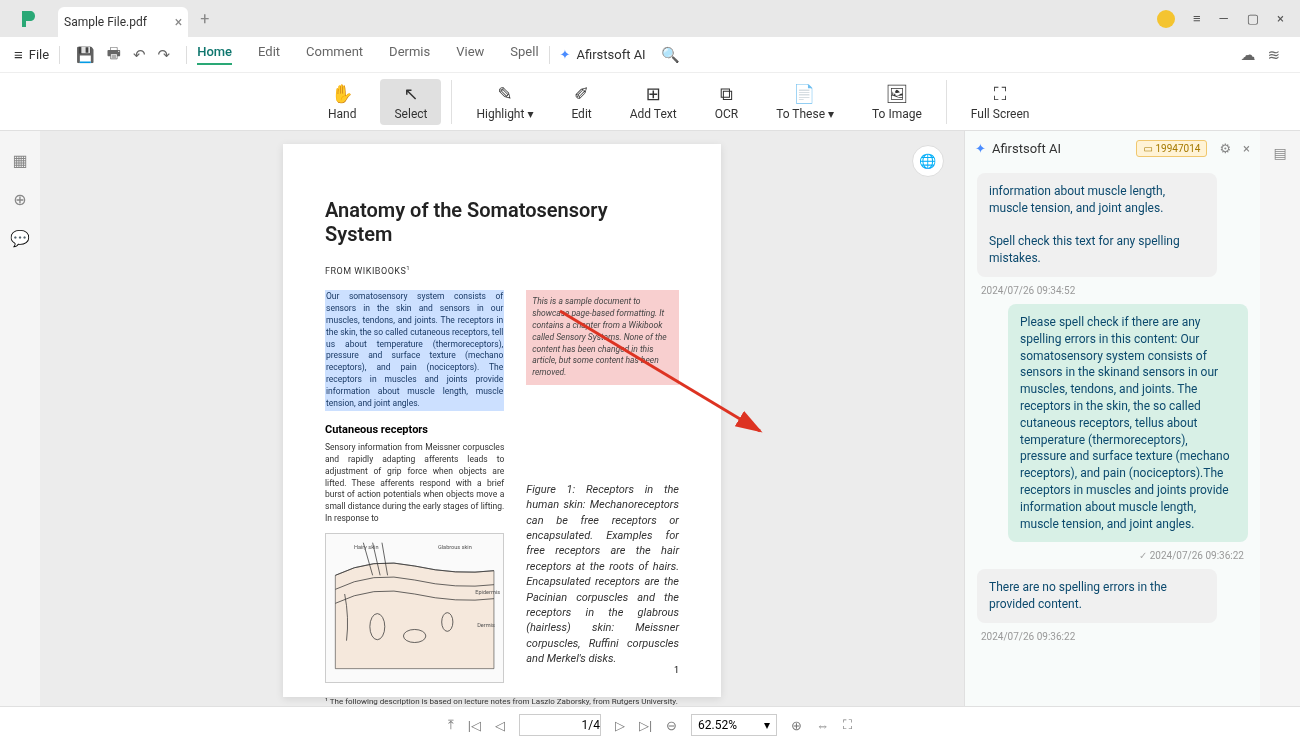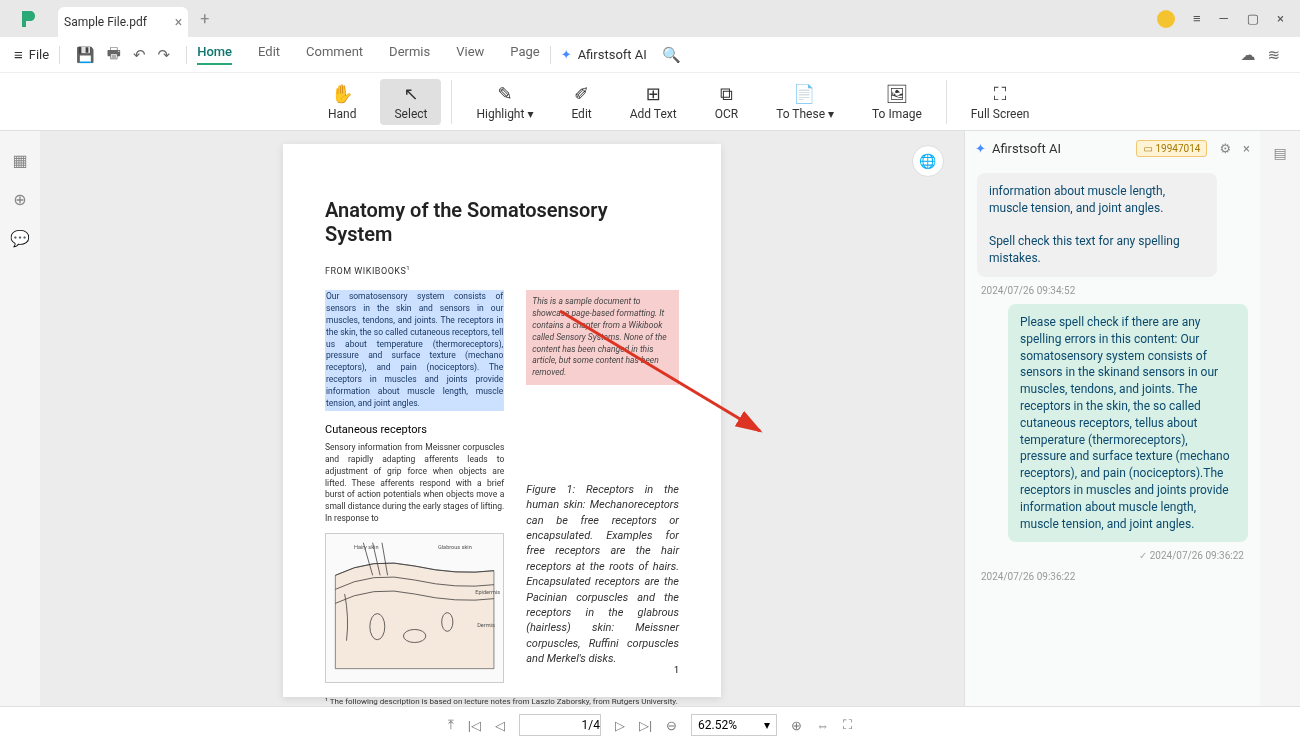--- a/index.html
+++ b/index.html
@@ -34,21 +34,21 @@
 .doc-area{flex:1;background:#ececec;display:flex;justify-content:center;padding-top:13px;position:relative;overflow:hidden}
 .page{width:438px;height:553px;background:#fff;box-shadow:0 2px 8px rgba(0,0,0,0.1);padding:54px 42px 20px;position:relative;font-size:10px}
 .page h1{font-size:20px;font-weight:600;margin-bottom:18px;color:#222}
 .from-line{font-size:9px;letter-spacing:0.5px;margin-bottom:14px;color:#333}
 .from-line sup{font-size:6px}
 .two-col{display:flex;gap:22px}
 .col-l{width:54%}
 .col-r{width:46%}
 .hl-blue{background:#cce0ff;font-size:8.5px;line-height:1.4;text-align:justify;color:#1a3a66;padding:1px}
 .hl-pink{background:#f8cfcf;font-size:8.5px;line-height:1.4;padding:6px;font-style:italic;color:#444}
-.sub-h{font-size:11px;font-weight:400;margin:12px 0 6px}
+.sub-h{font-size:11px;font-weight:700;margin:12px 0 6px}
 .body-txt{font-size:8.5px;line-height:1.4;text-align:justify;color:#333}
 .fig-box{width:52%;height:140px;border:1px solid #ccc;background:#fafafa;position:relative}
 .fig-cap{width:48%;font-size:11px;line-height:1.4;font-style:italic;text-align:justify;color:#333}
 .footnote{font-size:8px;margin-top:14px;color:#333}
 .pagenum{position:absolute;bottom:22px;right:42px;font-size:9px}
 .float-btn{position:absolute;top:14px;right:20px;width:32px;height:32px;border-radius:50%;background:#fff;border:1px solid #ddd;display:flex;align-items:center;justify-content:center;font-size:14px;color:#4a8cff;cursor:pointer}
 .arrow{position:absolute;pointer-events:none}
 .ai-panel{width:296px;background:#f8fbfa;display:flex;flex-direction:column;border-left:1px solid #e0e0e0}
 .ai-head{height:34px;display:flex;align-items:center;padding:0 10px;gap:6px;font-size:13px;color:#333}
 .ai-head .sp{color:#4a8cff}
@@ -106,21 +106,21 @@
   <span class="mb-ico">🖶</span>
   <span class="mb-ico">↶</span>
   <span class="mb-ico">↷</span>
   <div class="mb-sep"></div>
   <div class="menu-tabs">
     <span class="active">Home</span>
     <span>Edit</span>
     <span>Comment</span>
     <span>Dermis</span>
     <span>View</span>
-    <span>Page</span>
+    <span>Spell</span>
   </div>
   <div class="mb-sep"></div>
   <div class="ai-brand">
       <span class="ai-sparkle">✦</span>
       <span>Afirstsoft AI</span>
     </div>
   <span class="mb-ico">🔍</span>
   <span style="flex:1"></span>
   <span class="mb-ico">☁</span>
   <span class="mb-ico">≋</span>
@@ -241,20 +241,21 @@
       <span class="ai-head-ico">⚙</span>
       <span class="ai-head-ico">×</span>
     </div>
     <div class="ai-body">
       <div class="msg bot" style="white-space:pre-line">information about muscle length, muscle tension, and joint angles.
 
 Spell check this text for any spelling mistakes.</div>
       <div class="ts">2024/07/26 09:34:52</div>
       <div class="msg user">Please spell check if there are any spelling errors in this content: Our somatosensory system consists of sensors in the skinand sensors in our muscles, tendons, and joints. The receptors in the skin, the so called cutaneous receptors, tellus about temperature (thermoreceptors), pressure and surface texture (mechano receptors), and pain (nociceptors).The receptors in muscles and joints provide information about muscle length, muscle tension, and joint angles.</div>
       <div class="ts right">2024/07/26 09:36:22</div>
+      <div class="msg bot">There are no spelling errors in the provided content.</div>
       <div class="ts">2024/07/26 09:36:22</div>
     </div>
   </div>
 
   <div class="right-rail">
     <span>▤</span>
   </div>
 </div>
 
 <div class="statusbar">

